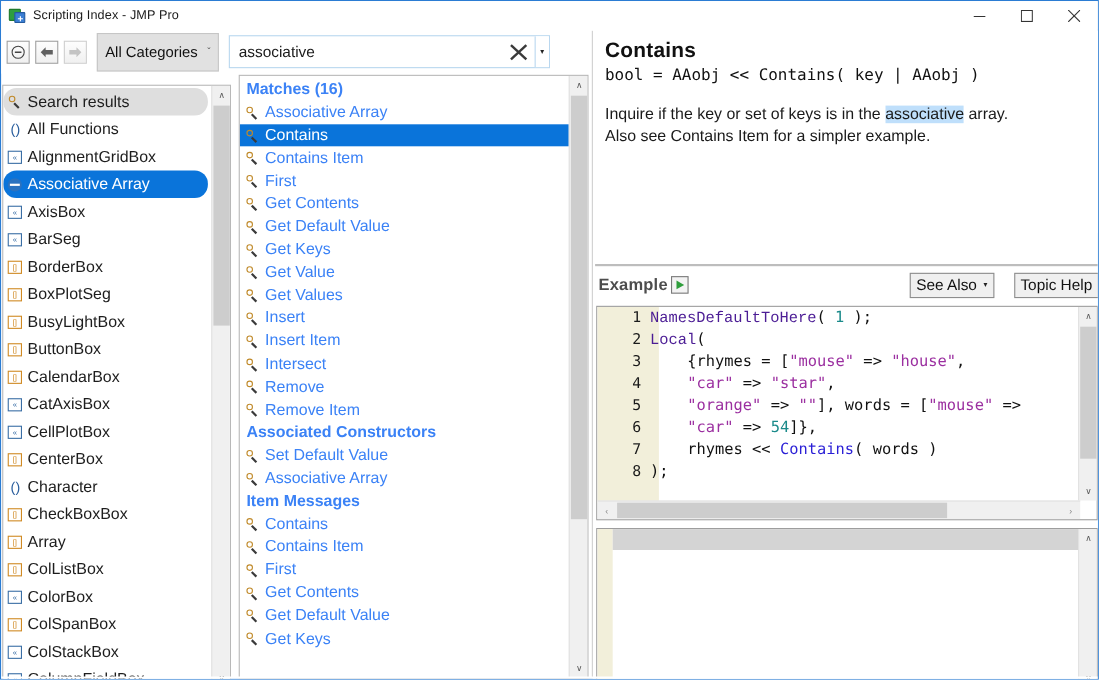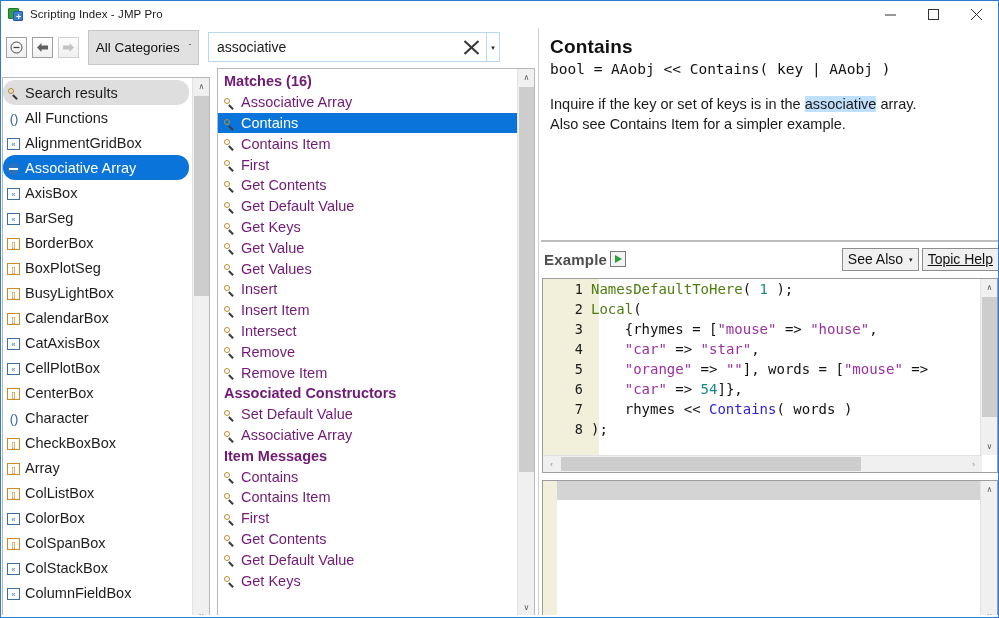--- a/index.html
+++ b/index.html
@@ -185,21 +185,21 @@
     border: 1px solid #b8b8b8;
     overflow: hidden;
   }
   .mid-list {
     position: absolute; left: 0; top: 0;
     width: 300px; height: 547px;
     overflow: hidden; padding-top: 2px;
   }
   .mrow {
     height: 20.8px; display: flex; align-items: center;
-    padding-left: 5px; font-size: 14.5px; color: #701a75;
+    padding-left: 5px; font-size: 14.5px; color: #3b82f6;
     white-space: nowrap;
   }
   .mrow.hdr { font-weight: bold; padding-left: 6px; }
   .mrow.sel { background: #0a74da; color: #ffffff; }
   
   .right-pane {
     position: absolute; left: 537px; top: 27px;
     width: 461px; height: 589px;
     background: #ffffff;
     overflow: hidden;
@@ -249,21 +249,21 @@
     border-left: 7px solid #2f9e3c;
     border-top: 4.5px solid transparent;
     border-bottom: 4.5px solid transparent;
   }
   .btn-group { margin-left: auto; display: flex; }
   .flat-btn {
     height: 23px; border: 1px solid #8d8d8d;
     background: #f0f0f0; font-size: 14px; color: #111;
     display: flex; align-items: center; padding: 0 5px; gap: 6px;
   }
-  .flat-btn + .flat-btn { margin-left: 3px; margin-right: 1px; text-decoration: underline; }
+  .flat-btn + .flat-btn { margin-left: 18px; margin-right: 1px; }
   .flat-btn .caret { font-size: 7px; line-height: 7px; color: #222; }
   
   .code-pane {
     position: absolute; left: 3px; top: 250px;
     width: 456px; height: 195px;
     border: 1px solid #9d9d9d;
     background: #ffffff; overflow: hidden;
   }
   .gutter {
     position: absolute; left: 0; top: 0; width: 56px; height: 178px;
@@ -277,21 +277,21 @@
     height: 20px; display: flex; align-items: center;
     font-family: "DejaVu Sans Mono", "Liberation Mono", monospace;
     font-size: 14px; white-space: pre;
   }
   .ln {
     width: 48px; text-align: right; padding-right: 8px;
     color: #1a1a1a; flex: none;
     font-family: "DejaVu Sans Mono", "Liberation Mono", monospace;
     font-size: 13.5px;
   }
-  .c-fn { color: #4d7c0f; }
+  .c-fn { color: #4c1d95; font-family: Liberation Mono, monospace; }
   .c-str { color: #9b2fa0; }
   .c-num { color: #1a8a8a; }
   .c-msg { color: #2a1fd6; }
   .c-pl { color: #111; }
   
   .out-pane {
     position: absolute; left: 3px; top: 452px;
     width: 456px; height: 163px;
     border: 1px solid #9d9d9d;
     background: #ffffff; overflow: hidden;
@@ -437,20 +437,24 @@
           <span class="licon"><span class="ico-box orange"><span class="in">[]</span></span></span>
           <span>BorderBox</span>
         </div>
         <div class="lrow">
           <span class="licon"><span class="ico-box orange"><span class="in">[]</span></span></span>
           <span>BoxPlotSeg</span>
         </div>
         <div class="lrow">
           <span class="licon"><span class="ico-box orange"><span class="in">[]</span></span></span>
           <span>BusyLightBox</span>
+        </div>
+        <div class="lrow">
+          <span class="licon"><span class="ico-box orange"><span class="in">[]</span></span></span>
+          <span>ButtonBox</span>
         </div>
         <div class="lrow">
           <span class="licon"><span class="ico-box orange"><span class="in">[]</span></span></span>
           <span>CalendarBox</span>
         </div>
         <div class="lrow">
           <span class="licon"><span class="ico-box"><span class="in">«</span></span></span>
           <span>CatAxisBox</span>
         </div>
         <div class="lrow">

